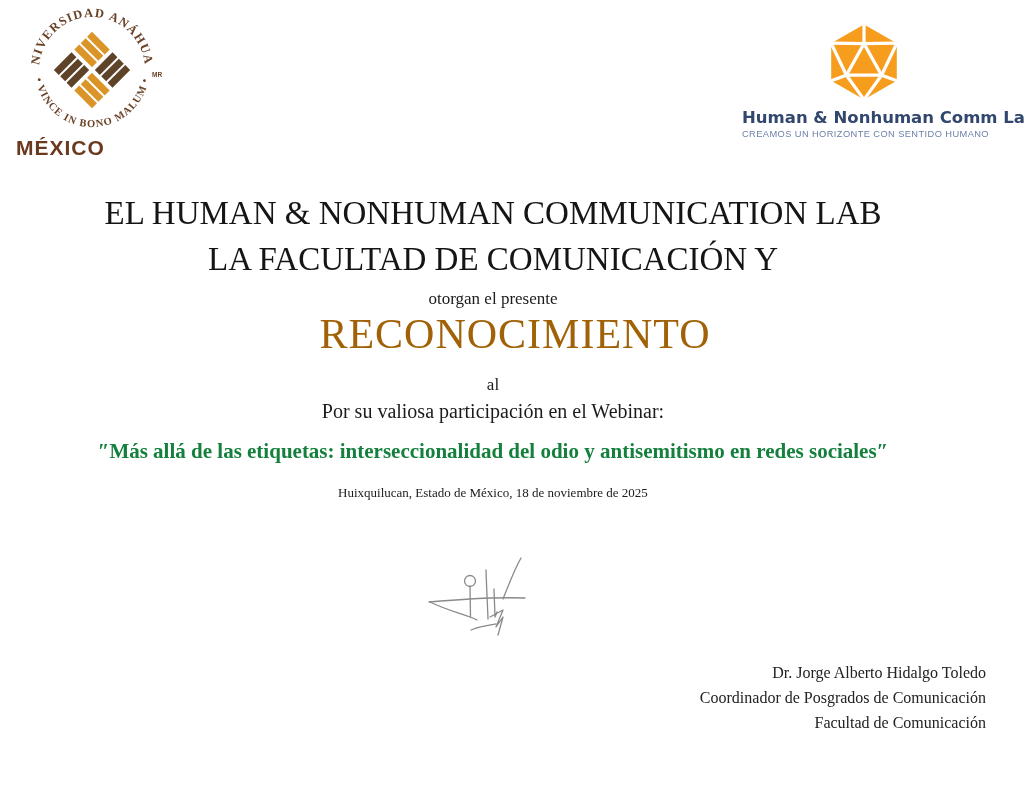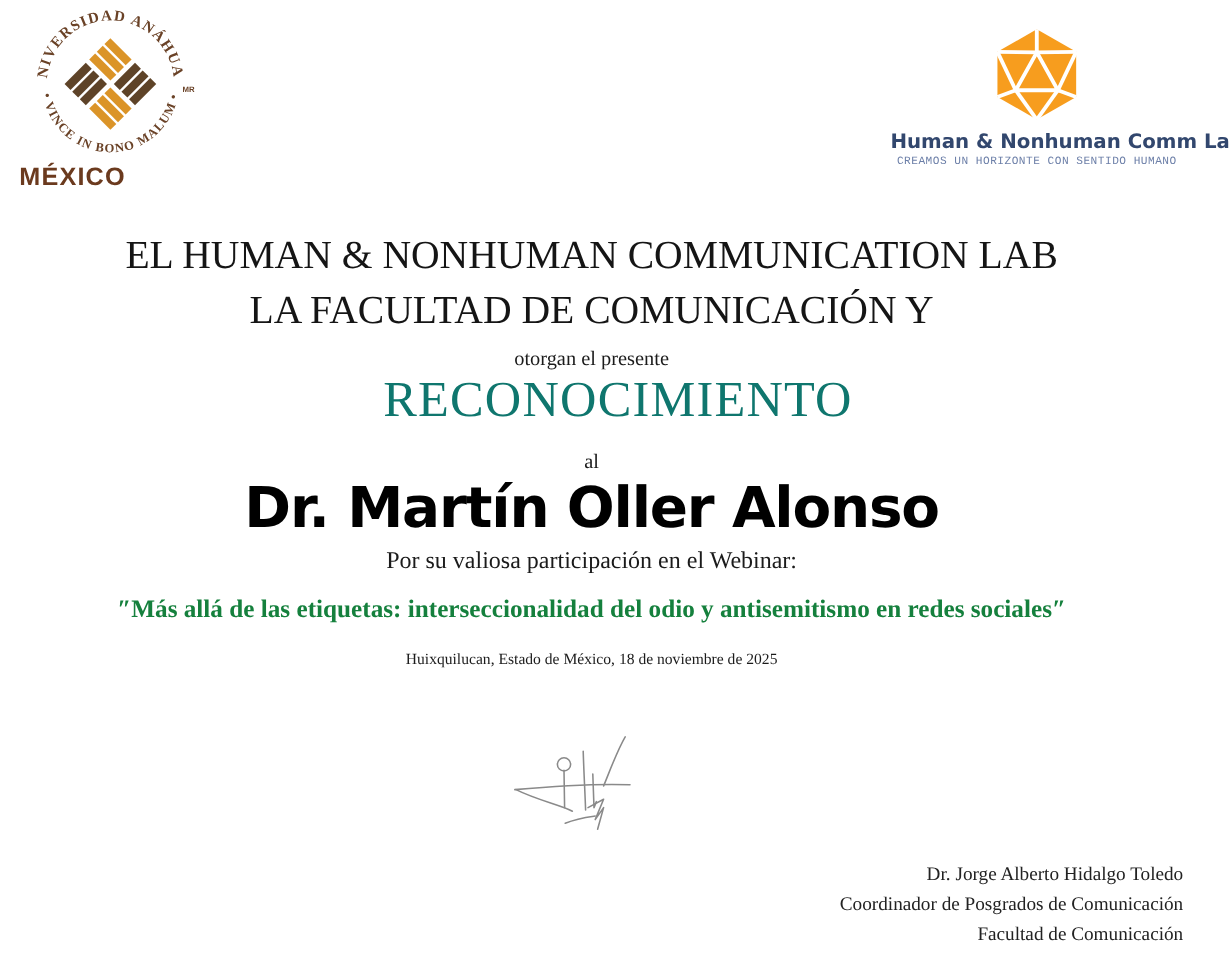--- a/index.html
+++ b/index.html
@@ -17,28 +17,28 @@
     letter-spacing:1px;color:#6B3A1E;
   }
   
   .lablogo{position:absolute;left:742px;top:22px;width:244px;text-align:center;}
   .lablogo svg{display:block;margin:0 auto;}
   .labname{
     font-family:"DejaVu Sans",sans-serif;font-weight:700;font-size:16.5px;
     color:#32476E;margin-top:6px;white-space:nowrap;
   }
   .labtag{
-    font-family:Liberation Mono, monospace;font-size:9.3px;color:#6C7FA8;
+    font-family:Liberation Sans, sans-serif;font-size:9.3px;color:#6C7FA8;
     letter-spacing:0.4px;margin-top:2px;white-space:nowrap;
   }
   
   .content{position:absolute;left:0;top:0;width:986px;text-align:center;}
   .title{padding-top:190px;font-size:33px;line-height:46px;color:#151515;}
   .presents{margin-top:6px;font-size:17px;line-height:22px;}
-  .award{font-size:42px;line-height:48px;letter-spacing:1px;color:#0f766e;padding-left:44px;}
+  .award{font-size:42px;line-height:48px;letter-spacing:1px;color:#a16207;padding-left:44px;}
   .to{margin-top:16px;font-size:17px;line-height:22px;}
   .recipient{
     font-family:"DejaVu Sans",sans-serif;font-weight:800;font-size:47px;
     line-height:56px;letter-spacing:-1px;color:#000;
   }
   .reason{margin-top:2px;font-size:20px;line-height:26px;}
   .webinar{margin-top:14px;font-size:21px;line-height:26px;font-weight:bold;color:#15803d;}
   .date{margin-top:16px;font-size:13px;line-height:26px;}
   .signature{display:block;margin:36px auto 0 auto;}
   .sigblock{margin-top:8px;font-size:16px;line-height:25px;color:#222;text-align:right;}
@@ -114,21 +114,20 @@
   </div>
 
   <div class="content">
     <div class="title">
       <div>EL HUMAN &amp; NONHUMAN COMMUNICATION LAB</div>
       <div>LA FACULTAD DE COMUNICACIÓN Y</div>
     </div>
     <div class="presents">otorgan el presente</div>
     <div class="award">RECONOCIMIENTO</div>
     <div class="to">al</div>
-    <div class="recipient">Dr. Martín Oller Alonso</div>
     <div class="reason">Por su valiosa participación en el Webinar:</div>
     <div class="webinar">″Más allá de las etiquetas: interseccionalidad del odio y antisemitismo en redes sociales″</div>
     <div class="date">Huixquilucan, Estado de México, 18 de noviembre de 2025</div>
 
     <svg class="signature" width="160" height="110" viewBox="0 0 160 110">
       <g stroke="#8a8a8a" stroke-width="1.3" fill="none" stroke-linecap="round" stroke-linejoin="round">
         <circle cx="57" cy="39" r="5.5"></circle>
         <path d="M57,44 L57.5,75"></path>
         <path d="M16,60 C50,57 85,55 112,56"></path>
         <path d="M17,60 C35,69 55,73 64,78"></path>

